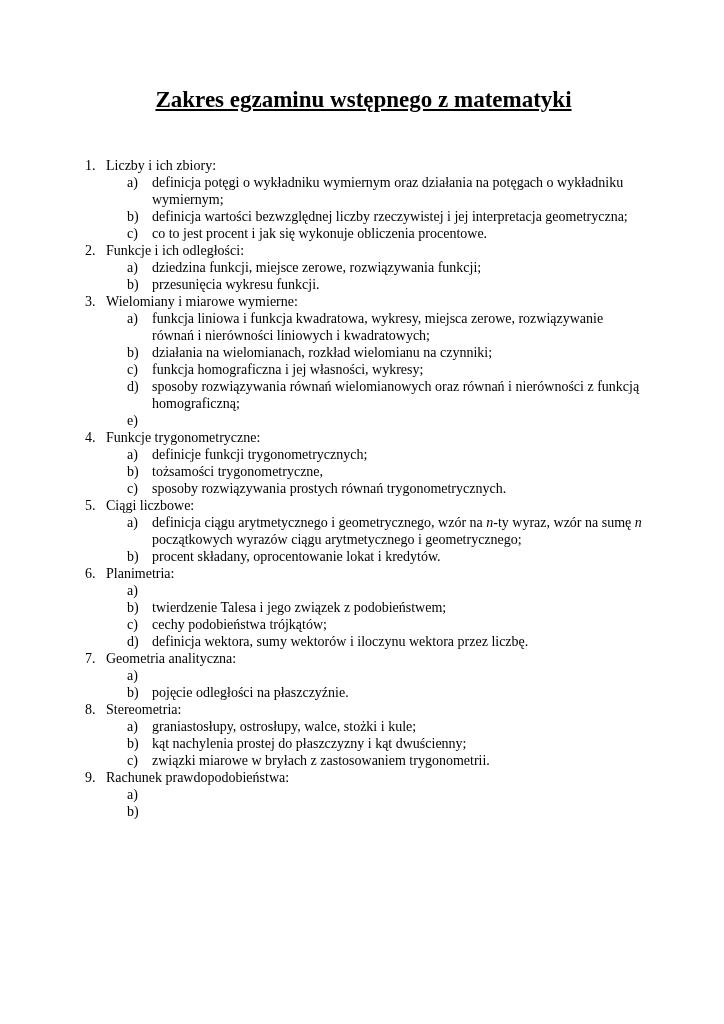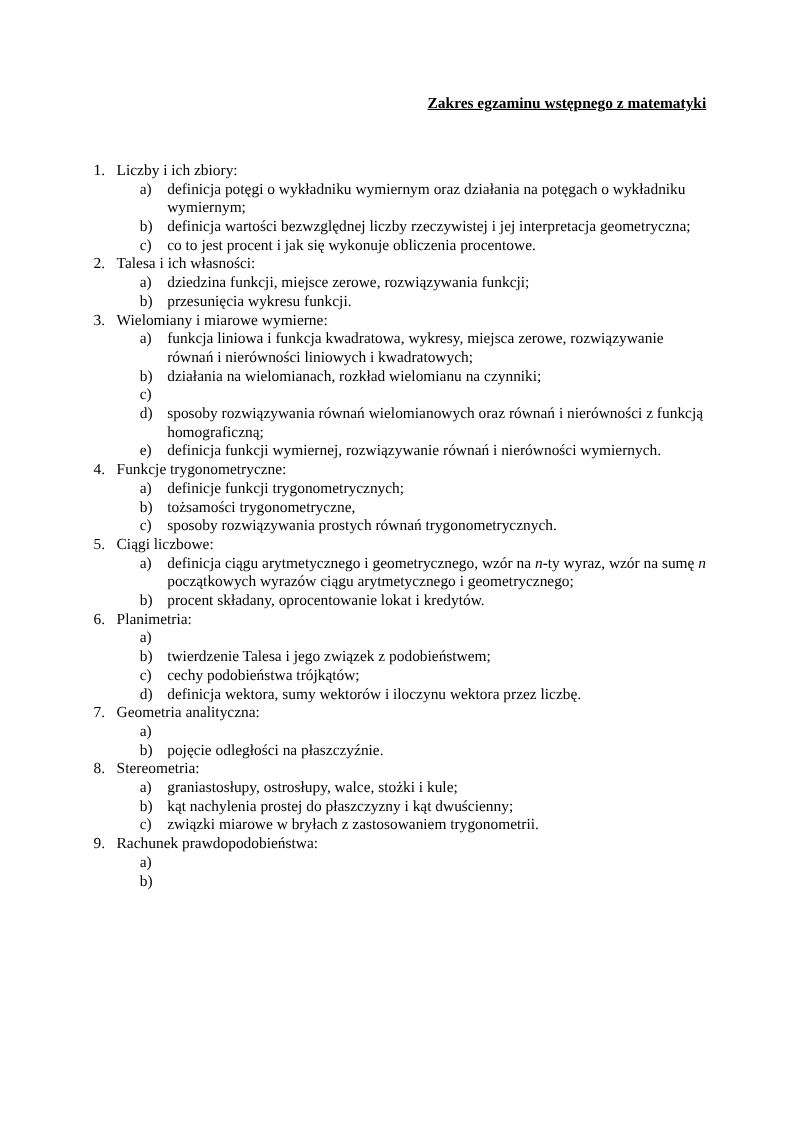--- a/index.html
+++ b/index.html
@@ -14,24 +14,24 @@
     font-family: "Liberation Serif", "DejaVu Serif", serif;
     color: #000000;
   }
   .page {
     box-sizing: border-box;
     width: 724px;
     height: 1024px;
     padding: 87px 82px 0 85px;
   }
   .doc-title {
-    font-size: 14px;
+    font-size: 23px;
     font-weight: bold;
     text-decoration: underline;
-    text-align: right;
+    text-align: center;
     margin: 0 0 44px 0;
     line-height: 1.15;
   }
   .outline {
     font-size: 14px;
     line-height: 17px;
   }
   .section-head {
     display: flex;
     align-items: flex-start;
@@ -77,21 +77,21 @@
           <span class="item-text">definicja wartości bezwzględnej liczby rzeczywistej i jej interpretacja geometryczna;</span>
         </div>
         <div class="sub-item">
           <span class="item-letter">c)</span>
           <span class="item-text">co to jest procent i jak się wykonuje obliczenia procentowe.</span>
         </div>
       </div>
       <div class="outline-section">
         <div class="section-head">
           <span class="section-num">2.</span>
-          <span class="section-heading">Talesa i ich własności:</span>
+          <span class="section-heading">Funkcje i ich odległości:</span>
         </div>
         <div class="sub-item">
           <span class="item-letter">a)</span>
           <span class="item-text">dziedzina funkcji, miejsce zerowe, rozwiązywania funkcji;</span>
         </div>
         <div class="sub-item">
           <span class="item-letter">b)</span>
           <span class="item-text">przesunięcia wykresu funkcji.</span>
         </div>
       </div>
@@ -103,28 +103,28 @@
         <div class="sub-item">
           <span class="item-letter">a)</span>
           <span class="item-text">funkcja liniowa i funkcja kwadratowa, wykresy, miejsca zerowe, rozwiązywanie równań i nierówności liniowych i kwadratowych;</span>
         </div>
         <div class="sub-item">
           <span class="item-letter">b)</span>
           <span class="item-text">działania na wielomianach, rozkład wielomianu na czynniki;</span>
         </div>
         <div class="sub-item">
           <span class="item-letter">c)</span>
+          <span class="item-text">funkcja homograficzna i jej własności, wykresy;</span>
         </div>
         <div class="sub-item">
           <span class="item-letter">d)</span>
           <span class="item-text">sposoby rozwiązywania równań wielomianowych oraz równań i nierówności z funkcją homograficzną;</span>
         </div>
         <div class="sub-item">
           <span class="item-letter">e)</span>
-          <span class="item-text">definicja funkcji wymiernej, rozwiązywanie równań i nierówności wymiernych.</span>
         </div>
       </div>
       <div class="outline-section">
         <div class="section-head">
           <span class="section-num">4.</span>
           <span class="section-heading">Funkcje trygonometryczne:</span>
         </div>
         <div class="sub-item">
           <span class="item-letter">a)</span>
           <span class="item-text">definicje funkcji trygonometrycznych;</span>

